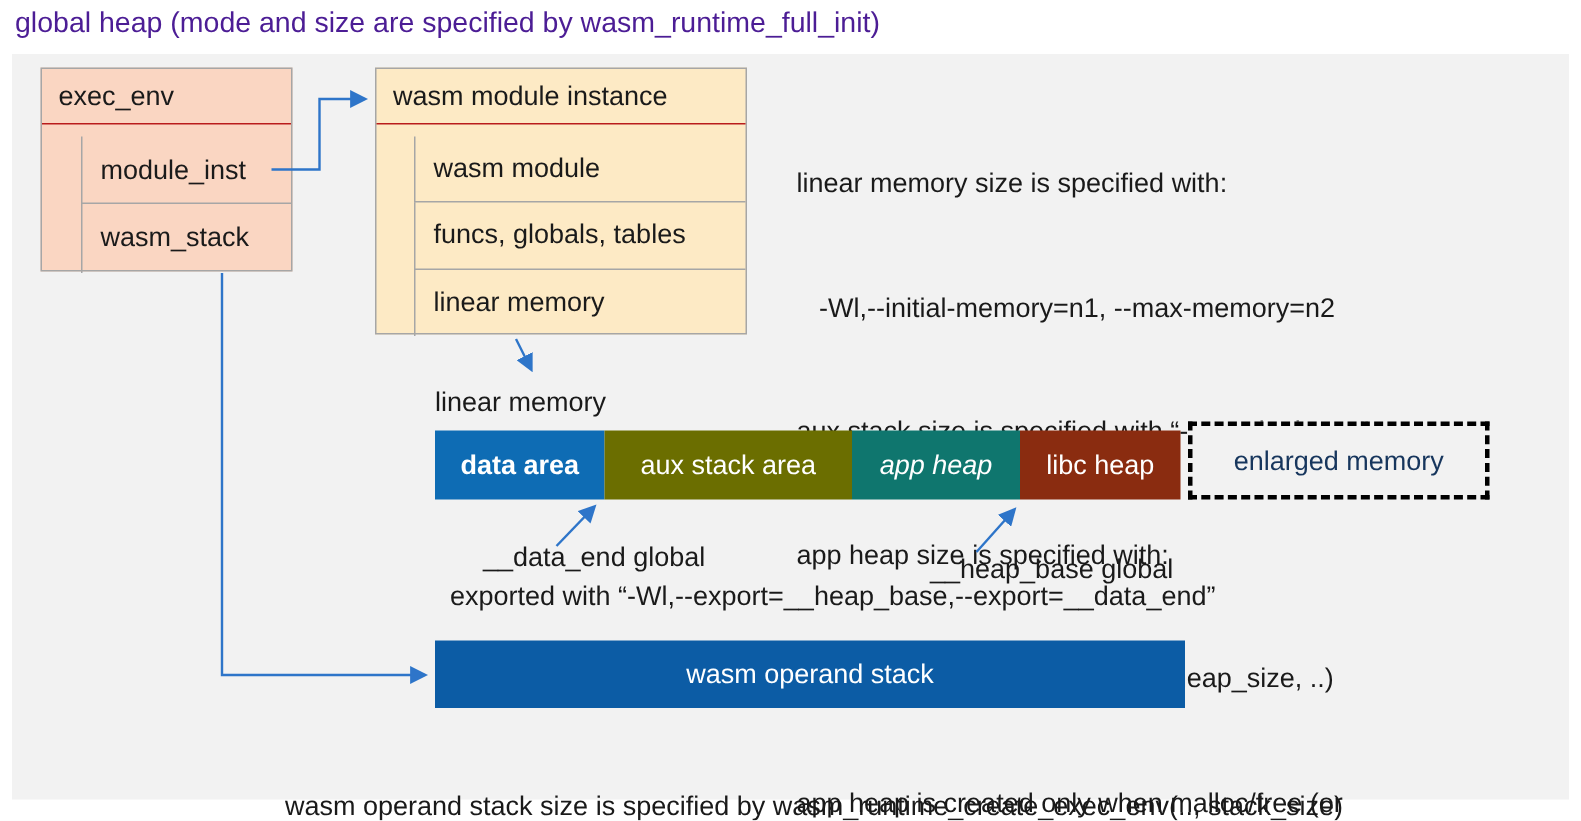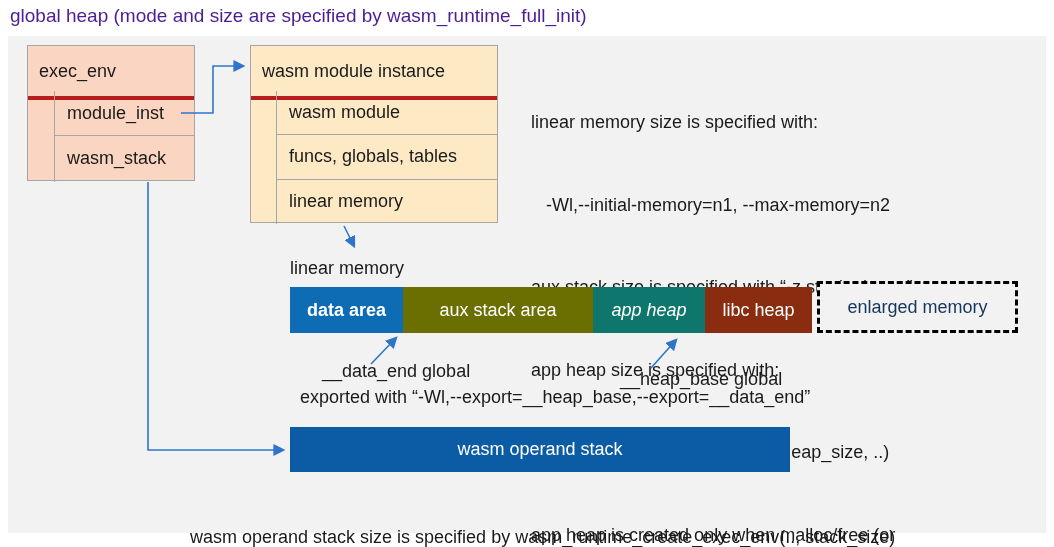--- a/index.html
+++ b/index.html
@@ -37,24 +37,24 @@
 
   
   .struct-box {
     position: absolute;
     border: 1px solid #a6a6a6;
     font-size: 18px;
   }
   .struct-box.peach  { background: #fad6c2; left: 27px; top: 45px; width: 168px; height: 136px; }
   .struct-box.cream  { background: #fdeac5; left: 250px; top: 45px; width: 248px; height: 178px; }
   .struct-title {
-    height: 54px;
+    height: 37px;
     display: flex; align-items: center;
     padding-left: 11px;
-    border-bottom: 4px solid #b91c1c;
+    border-bottom: 1px solid #b91c1c;
     white-space: nowrap;
   }
   .struct-rows { position: absolute; right: 0; bottom: 0; top: 45px; }
   .peach .struct-rows { left: 26px; }
   .cream .struct-rows { left: 25px; }
   .struct-row {
     display: flex; align-items: center;
     padding-left: 12px;
     border-left: 1px solid #a6a6a6;
     border-bottom: 1px solid #a6a6a6;
@@ -87,21 +87,21 @@
     display: flex;
   }
   .mem-seg {
     height: 46px;
     display: flex; align-items: center; justify-content: center;
     color: #ffffff;
     font-size: 18px;
     white-space: nowrap;
   }
   .seg-data  { width: 113px; font-weight: bold; }
-  .seg-aux   { width: 190px; }
+  .seg-aux   { width: 165px; }
   .seg-app   { width: 112px; }
   .seg-libc  { width: 107px; }
   .seg-enlarged {
     width: 201px;
     height: 52px;
     margin-left: 5px;
     align-self: flex-end;
     border: 3px dashed #000000;
     background: #f2f2f2;
     color: #17365d;

